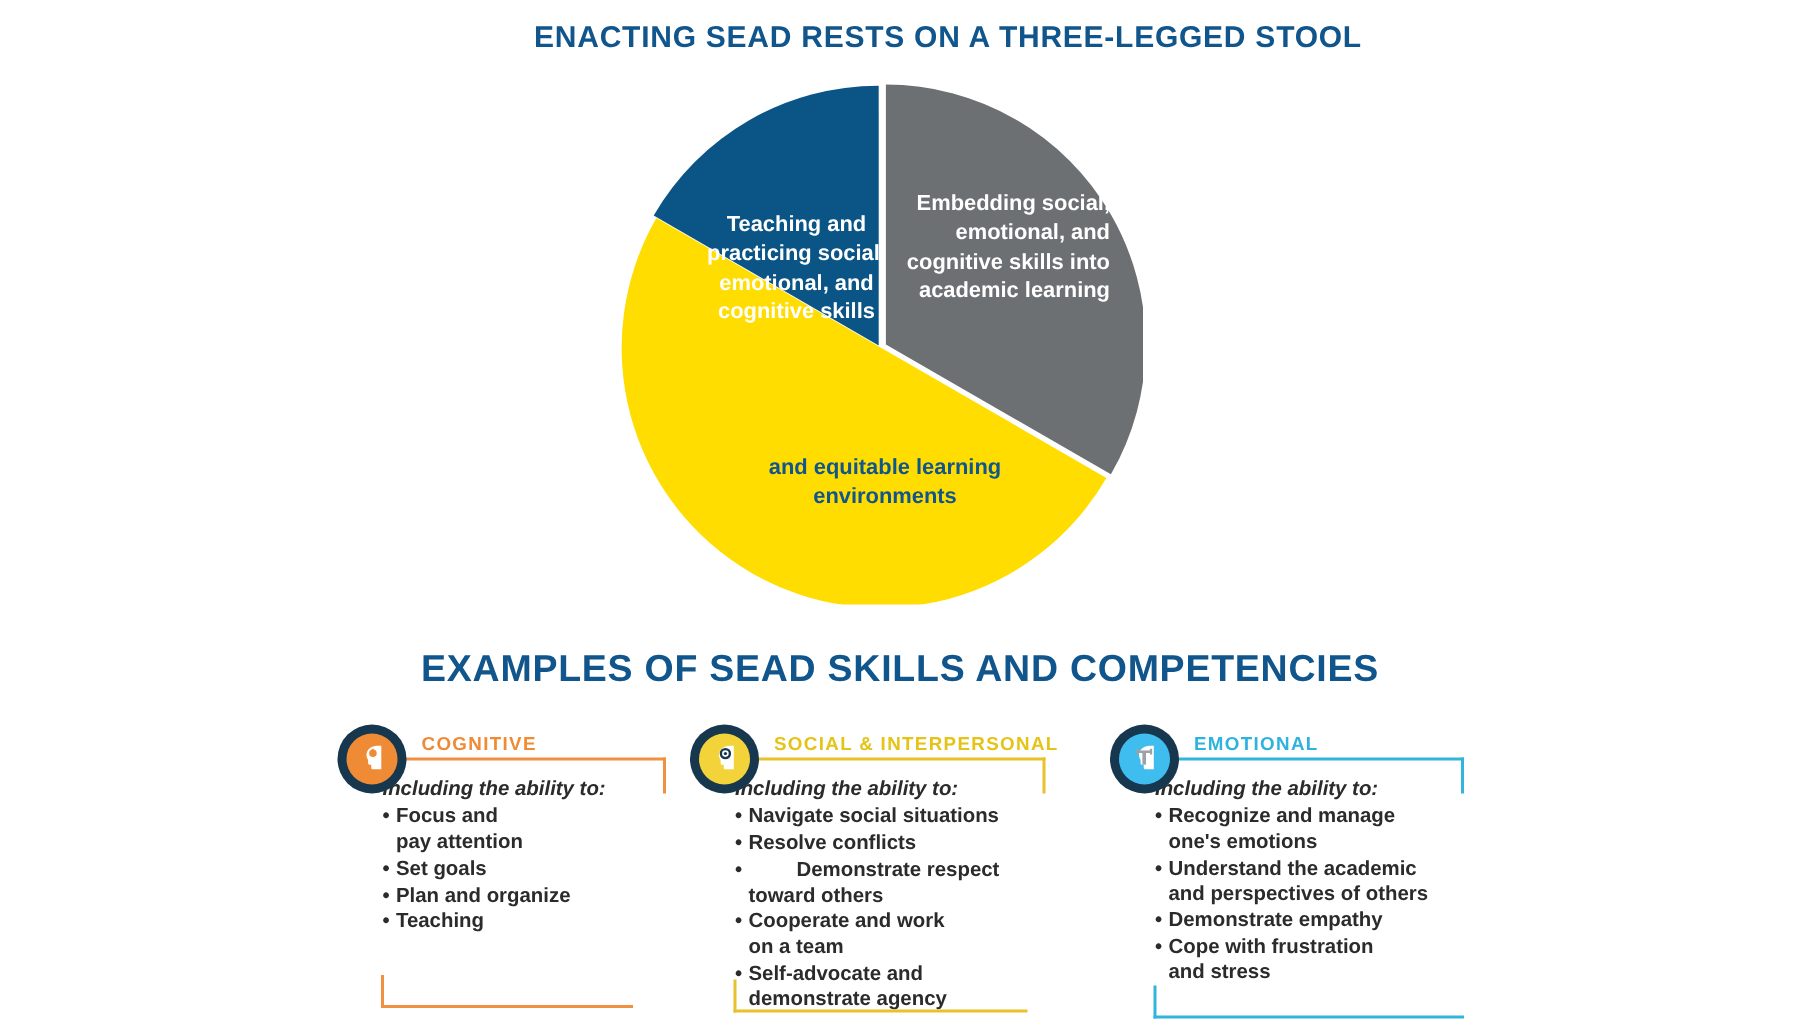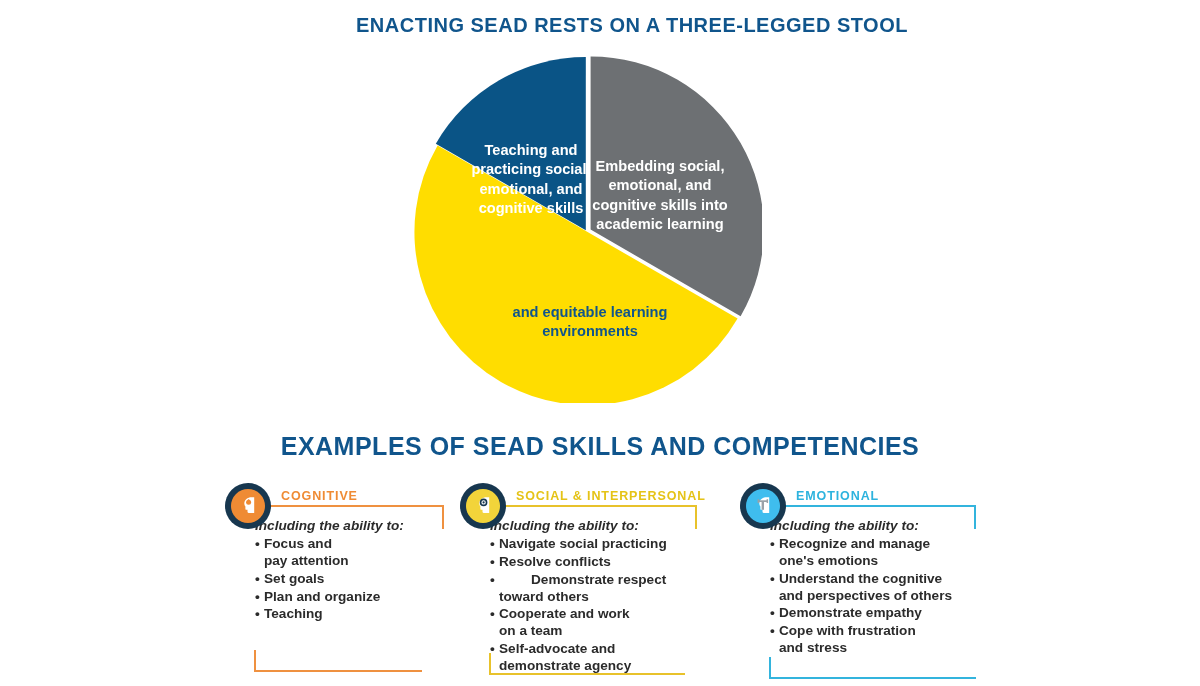--- a/index.html
+++ b/index.html
@@ -55,23 +55,24 @@
     line-height: 1.32;
   }
   #label-teaching {
     left: 48px;
     top: 86px;
     width: 138px;
     color: #ffffff;
   }
   #label-embedding {
     left: 166px;
-    top: 102px;
+    top: 72px;
     width: 160px;
     color: #ffffff;
+    text-align: right;
   }
   #label-environments {
     left: 62px;
     top: 248px;
     width: 228px;
     color: #10558C;
   }
 
   
   .col {
@@ -254,21 +255,21 @@
         <circle cx="12.6" cy="8.4" r="3" fill="none" stroke="#17374F" stroke-width="1.6"></circle>
         <circle cx="12.6" cy="8.4" r="1.1" fill="#17374F"></circle>
       </svg>
     </div>
   </div>
   <div class="col-title">SOCIAL &amp; INTERPERSONAL</div>
   <div class="bracket-top" style="width:193px;"></div>
   <div class="body-block">
     <div class="intro">Including the ability to:</div>
     <ul class="skills">
-      <li><span style="white-space:pre-line;">Navigate social practicing</span></li>
+      <li><span style="white-space:pre-line;">Navigate social situations</span></li>
       <li><span style="white-space:pre-line;">Resolve conflicts</span></li>
       <li><span style="white-space:pre-line;margin-left:32px;">Demonstrate respect
 toward others</span></li>
       <li><span style="white-space:pre-line;">Cooperate and work
 on a team</span></li>
       <li><span style="white-space:pre-line;">Self-advocate and
 demonstrate agency</span></li>
     </ul>
   </div>
   <div class="bracket-bottom" style="left:29px; top:173px; width:196px;"></div>
@@ -286,21 +287,21 @@
       </svg>
     </div>
   </div>
   <div class="col-title">EMOTIONAL</div>
   <div class="bracket-top" style="width:192px;"></div>
   <div class="body-block">
     <div class="intro">Including the ability to:</div>
     <ul class="skills">
       <li><span style="white-space:pre-line;">Recognize and manage
 one's emotions</span></li>
-      <li><span style="white-space:pre-line;">Understand the cognitive
+      <li><span style="white-space:pre-line;">Understand the academic
 and perspectives of others</span></li>
       <li><span style="white-space:pre-line;">Demonstrate empathy</span></li>
       <li><span style="white-space:pre-line;">Cope with frustration
 and stress</span></li>
     </ul>
   </div>
   <div class="bracket-bottom" style="left:29px; top:177px; width:207px;"></div>
 </div>
 
 </body></html>

